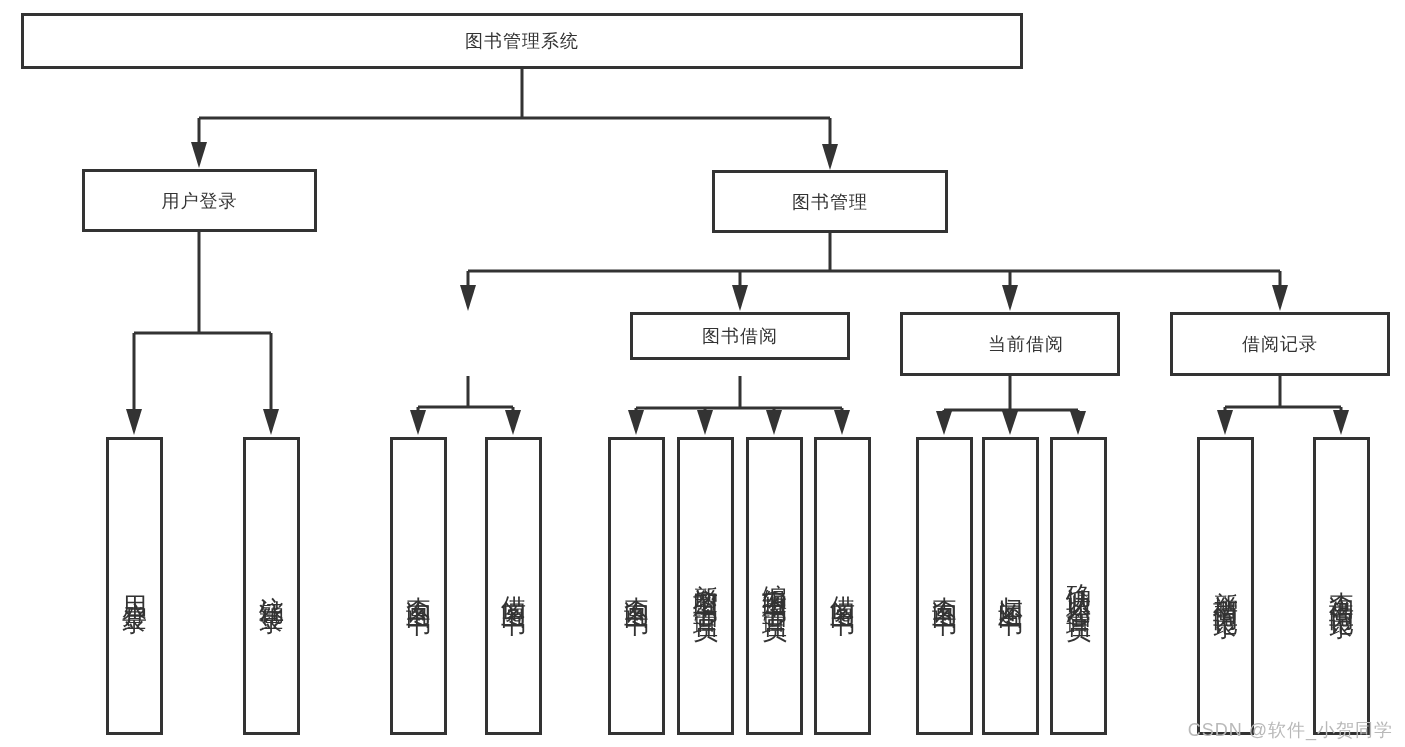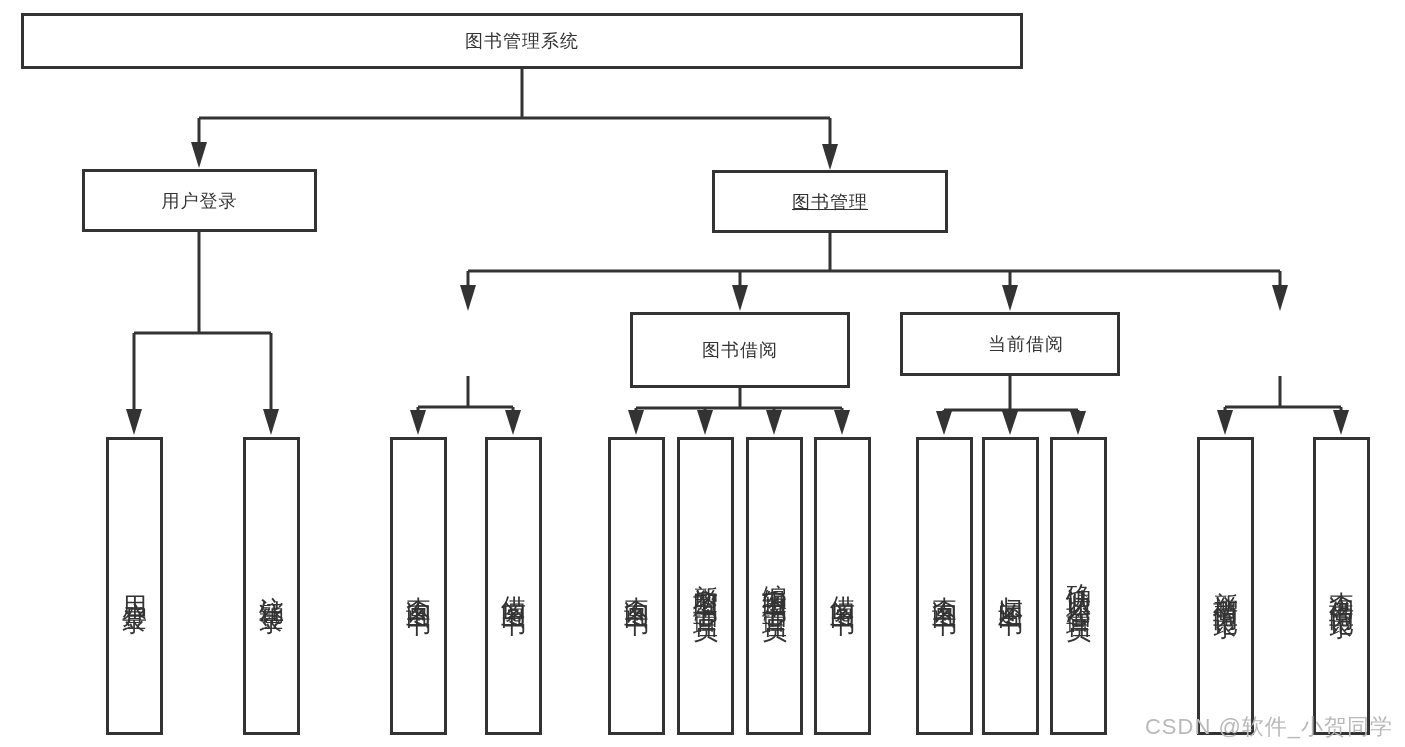--- a/index.html
+++ b/index.html
@@ -14,33 +14,33 @@
     display:flex;align-items:center;justify-content:center;
   }
   .hbox{font-size:18px;letter-spacing:1px;}
   .vbox{width:57px;top:437px;height:298px;}
   .vbox .vtext{
     writing-mode:vertical-rl;text-orientation:mixed;
     font-size:25px;line-height:1.0;letter-spacing:5px;
   }
   .root{left:21px;top:13px;width:1002px;height:56px;}
   .n-user-login{left:82px;top:169px;width:235px;height:63px;}
-  .n-book-mgmt{left:712px;top:170px;width:236px;height:63px;text-decoration:underline;}
+  .n-book-mgmt{left:712px;top:170px;width:236px;height:63px;}
   .n-new-book{left:358px;top:312px;width:220px;height:64px;}
-  .n-borrow{left:630px;top:312px;width:220px;height:76px;}
+  .n-borrow{left:630px;top:312px;width:220px;height:48px;}
   .n-current{left:900px;top:312px;width:220px;height:64px;padding-left:32px;}
   .n-records{left:1170px;top:312px;width:220px;height:64px;}
   .lf-0{left:106px;} .lf-1{left:243px;}
   .lf-2{left:390px;} .lf-3{left:485px;}
   .lf-4{left:608px;} .lf-5{left:677px;} .lf-6{left:746px;} .lf-7{left:814px;}
   .lf-8{left:916px;} .lf-9{left:982px;} .lf-10{left:1050px;}
   .lf-11{left:1197px;} .lf-12{left:1313px;}
   .watermark{
     position:absolute;right:12px;bottom:5px;z-index:3;
-    font-size:22px;color:#b9b9b9;letter-spacing:1px;
+    font-size:18px;color:#b9b9b9;letter-spacing:1px;
   }
 </style>
 </head>
 <body>
 
 <div id="canvas">
 
   <svg id="connectors" viewBox="0 0 1405 747" xmlns="http://www.w3.org/2000/svg">
     <g stroke="#333333" stroke-width="3" fill="none">
 
@@ -91,20 +91,23 @@
   <div class="node hbox n-book-mgmt">
     <span>图书管理</span>
   </div>
 
   <div class="node hbox n-borrow">
     <span>图书借阅</span>
   </div>
   <div class="node hbox n-current">
     <span>当前借阅</span>
   </div>
+  <div class="node hbox n-records">
+    <span>借阅记录</span>
+  </div>
 
   <div class="node vbox lf-0">
     <span class="vtext">用户登录</span>
   </div>
   <div class="node vbox lf-1">
     <span class="vtext">注销登录</span>
   </div>
 
   <div class="node vbox lf-2">
     <span class="vtext">查询图书</span>

